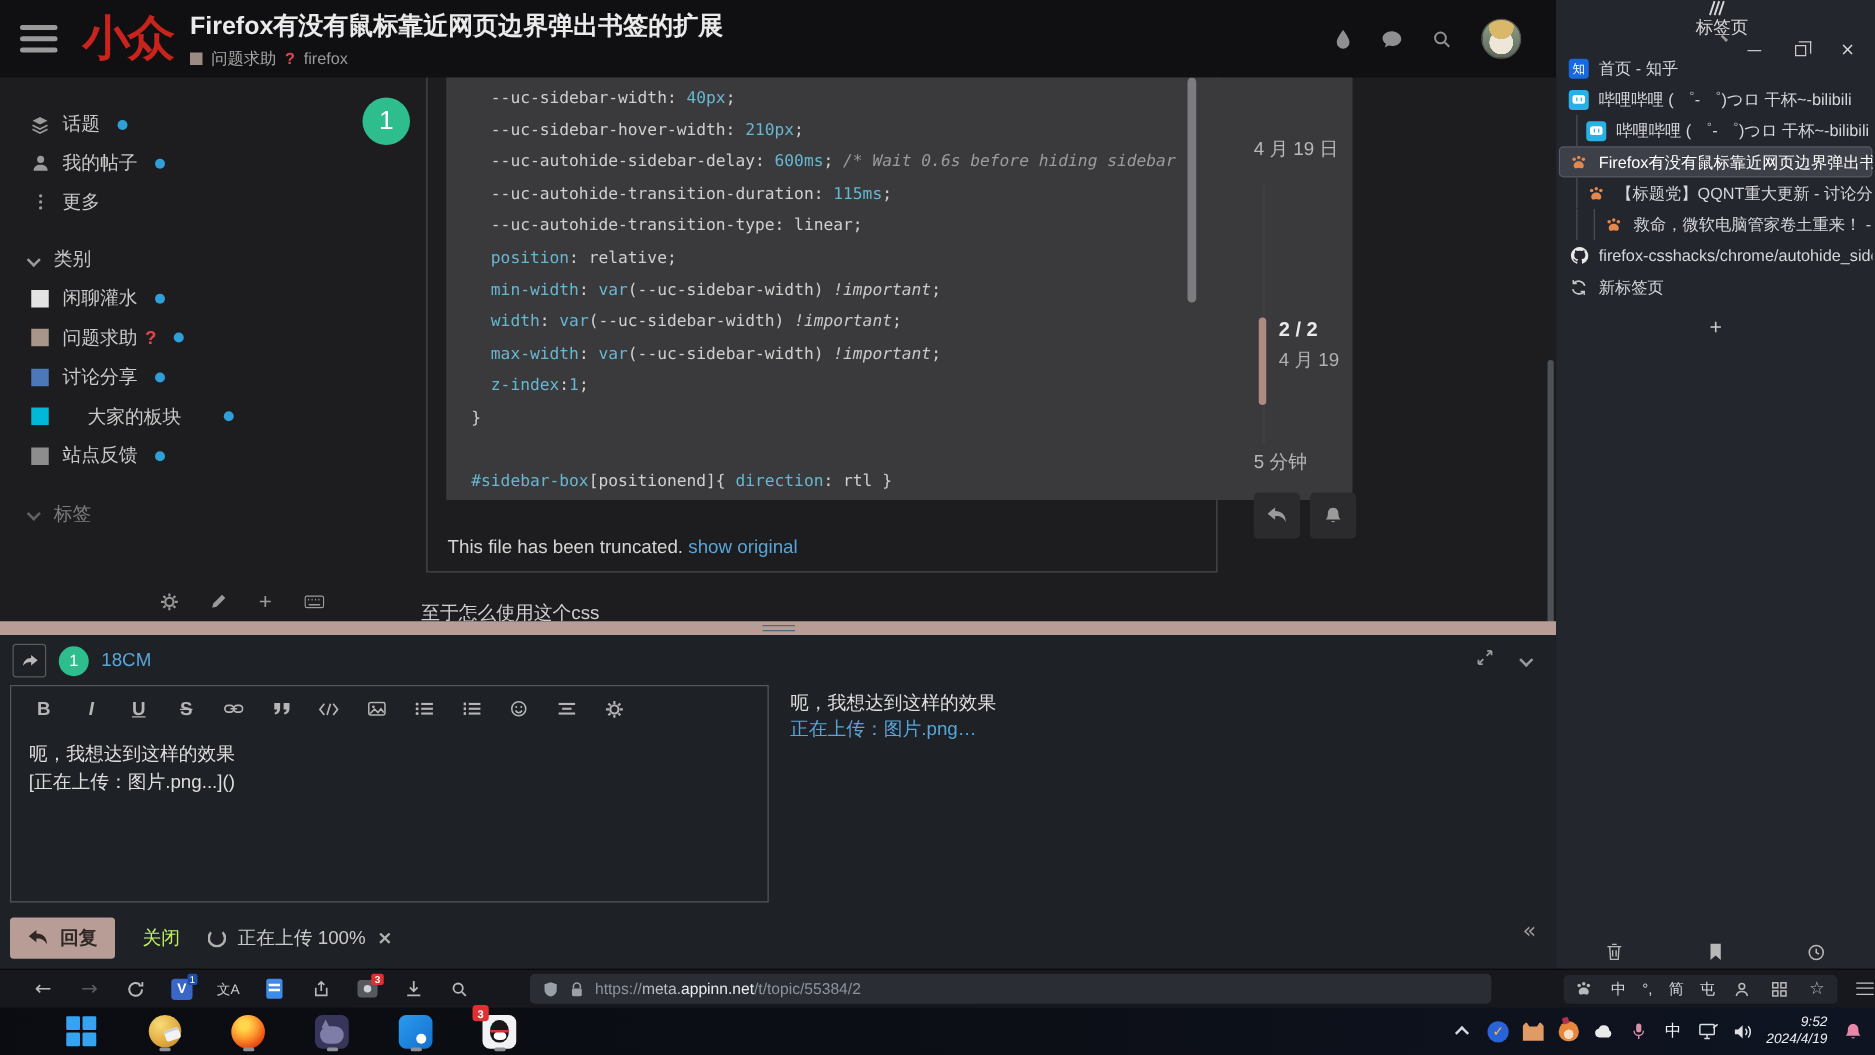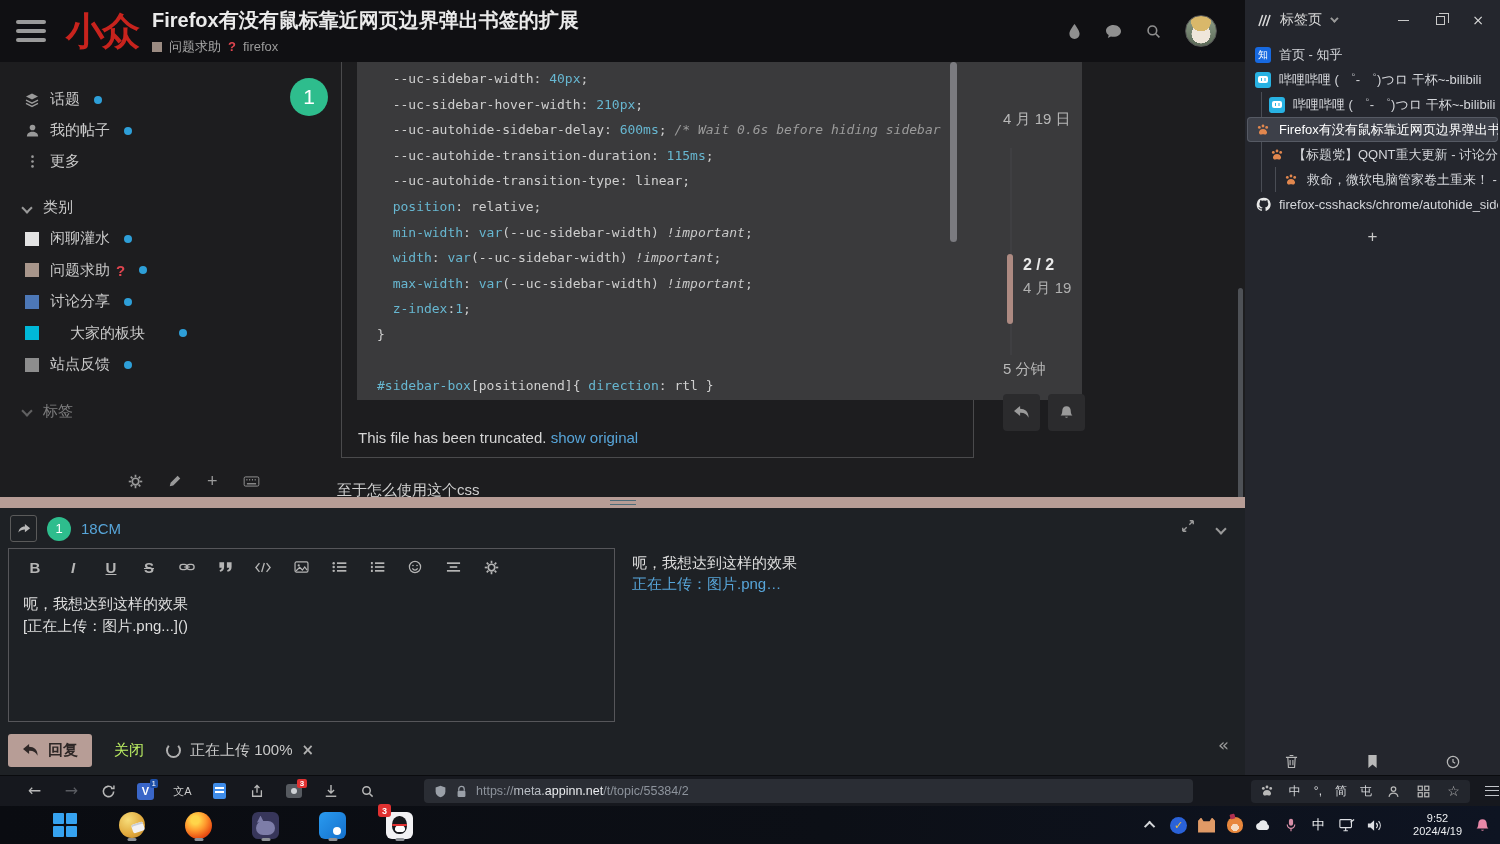--- a/index.html
+++ b/index.html
@@ -135,21 +135,21 @@
   .urlbar .dom{color:#e9ebee;}
   .urlbar .sub{color:#b8bdc4;}
   .nbr{display:flex;align-items:center;gap:13px;margin-left:58px;color:#c2c5ca;}
   .nbr .pillbg{display:flex;align-items:center;gap:13px;background:#23262d;border-radius:4px;padding:3px 8px;}
   .imetxt{font-size:12px;color:#d5d7da;}
   .menubars{width:14px;height:10px;border-top:1.5px solid #c2c5ca;border-bottom:1.5px solid #c2c5ca;position:relative;}
   .menubars::before{content:"";position:absolute;left:0;top:2.8px;width:14px;height:1.5px;background:#c2c5ca;}
 
   
   .vtabs{position:absolute;left:1245px;top:0;width:255px;height:775px;background:#24262d;color:#d5d7db;}
-  .vhead{display:flex;align-items:center;height:40px;padding:0 10px 0 12px;font-size:14px;color:#d8d8d8;}
+  .vhead{display:flex;align-items:center;height:40px;padding:0 10px 0 12px;font-size:14px;color:#d8d8d8;flex-direction:column;}
   .vhead .ttl{margin-left:8px;}
   .vhead .chevd{width:6px;height:6px;margin-left:8px;transform:rotate(45deg) translateY(-2px);}
   .wctrls{margin-left:auto;display:flex;align-items:center;gap:27px;padding-right:6px;}
   .wmin{width:11px;border-top:1.5px solid #c8c8c8;display:inline-block;cursor:pointer;}
   .wrest{position:relative;width:9px;height:9px;border:1px solid #c8c8c8;cursor:pointer;}
   .wrest::before{content:"";position:absolute;left:1.5px;top:-3.5px;width:9px;height:9px;
                  border:1px solid #c8c8c8;border-left:none;border-bottom:none;}
   .wclose{font-size:14px;color:#d8d8d8;cursor:pointer;line-height:1;}
   .vlist{padding:2px 0;}
   .vrow{display:flex;align-items:center;height:25px;margin:0 2px;padding-left:8px;font-size:13px;
@@ -198,21 +198,21 @@
           min-width:13px;height:13px;border-radius:3px;display:flex;align-items:center;justify-content:center;}
   .tray{position:absolute;right:8px;top:0;height:38px;display:flex;align-items:center;gap:9px;}
   .tri{display:flex;align-items:center;justify-content:center;width:19px;cursor:pointer;color:#dcdee2;}
   .chevup{width:8px;height:8px;border-left:2px solid #d5d7da;border-top:2px solid #d5d7da;transform:rotate(45deg) translateY(2px);}
   .checkapp{width:17px;height:17px;border-radius:50%;background:#2a62d8;color:#f0c040;font-size:11px;font-weight:700;
             display:flex;align-items:center;justify-content:center;}
   .catapp{width:17px;height:15px;background:#e09a66;clip-path:polygon(0 100%,0 22%,18% 0,32% 25%,68% 25%,82% 0,100% 22%,100% 100%);}
   .foxapp{width:16px;height:16px;border-radius:50% 50% 45% 45%;background:radial-gradient(circle at 50% 65%,#f5ddc4 0 28%,#e8873c 30%);position:relative;}
   .foxapp::before{content:"";position:absolute;left:3px;top:-3px;width:5px;height:5px;background:#b03050;border-radius:1px;transform:rotate(-15deg);}
   .imezh{font-size:13px;color:#f0f1f3;}
-  .trclock{text-align:center;font-size:11px;line-height:13px;color:#eceef0;margin-left:20px;cursor:pointer;}
+  .trclock{text-align:right;font-size:11px;line-height:13px;color:#eceef0;margin-left:0;cursor:pointer;font-style:italic;}
   .bellw{color:#e888a8;display:flex;margin-left:2px;}
 
   .ic{display:inline-flex;align-items:center;justify-content:center;}
   a{cursor:pointer;}
 </style>
 </head>
 <body>
 
 <div id="screen">
 
@@ -634,20 +634,29 @@
           <span>救命，微软电脑管家卷土重来！ - 讨论分</span>
         </div>
         <div class="vrow">
           <span class="fav github">
             <svg viewBox="0 0 16 16" width="15" height="15" fill="currentColor">
               <path d="M8 .7a7.3 7.3 0 0 0-2.3 14.2c.4.1.5-.2.5-.4v-1.4c-2 .4-2.5-.9-2.5-.9-.3-.9-.8-1.1-.8-1.1-.7-.5.1-.5.1-.5.8.1 1.2.8 1.2.8.7 1.2 1.8.9 2.3.7.1-.5.3-.9.5-1.1-1.6-.2-3.4-.8-3.4-3.6 0-.8.3-1.5.8-2-.1-.2-.3-1 .1-2 0 0 .6-.2 2 .7a7 7 0 0 1 3.7 0c1.4-.9 2-.7 2-.7.4 1 .2 1.8.1 2 .5.5.8 1.2.8 2 0 2.8-1.8 3.4-3.4 3.6.3.2.5.7.5 1.4v2.1c0 .2.1.5.5.4A7.3 7.3 0 0 0 8 .7Z"></path>
             </svg>
           </span>
           <span>firefox-csshacks/chrome/autohide_side</span>
         </div>
+        <div class="vrow">
+          <span class="fav newtab">
+            <svg viewBox="0 0 16 16" width="14" height="14" fill="none" stroke="currentColor" stroke-width="1.5">
+              <path d="M13.5 6.5A6 6 0 0 0 3.2 4.2M2.5 9.5a6 6 0 0 0 10.3 2.3"></path>
+              <path d="M3 1.2v3.2h3.2M13 14.8v-3.2H9.8" stroke-width="1.3"></path>
+            </svg>
+          </span>
+          <span>新标签页</span>
+        </div>
       </div>
     <div class="vplus">+</div>
     <div class="vfoot">
       <span class="ic" id="ic-trash">
           <svg viewBox="0 0 14 16" width="13" height="15" fill="none" stroke="currentColor" stroke-width="1.2">
             <path d="M1 3.5h12M5 1.5h4M3 3.5l.7 11h6.6l.7-11"></path>
             <path d="M5.5 6.5v5.5M8.5 6.5v5.5"></path>
           </svg>
         </span>
       <span class="ic" id="ic-bookmark">

